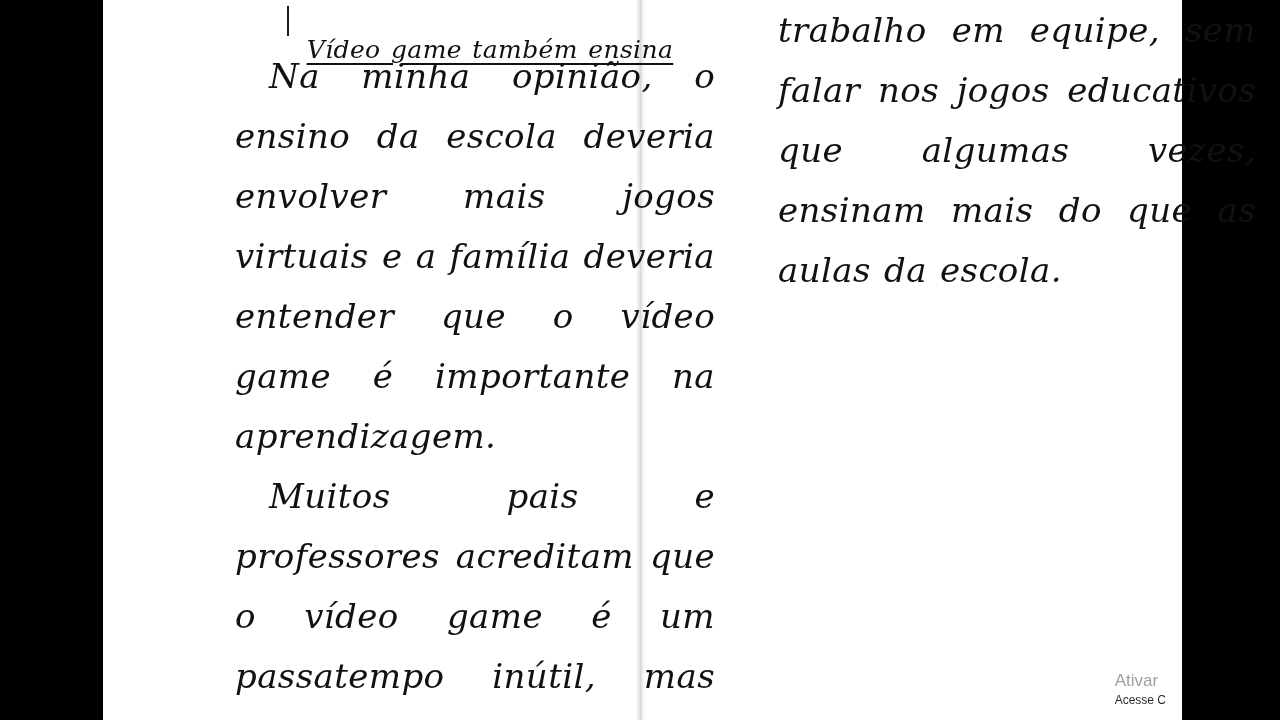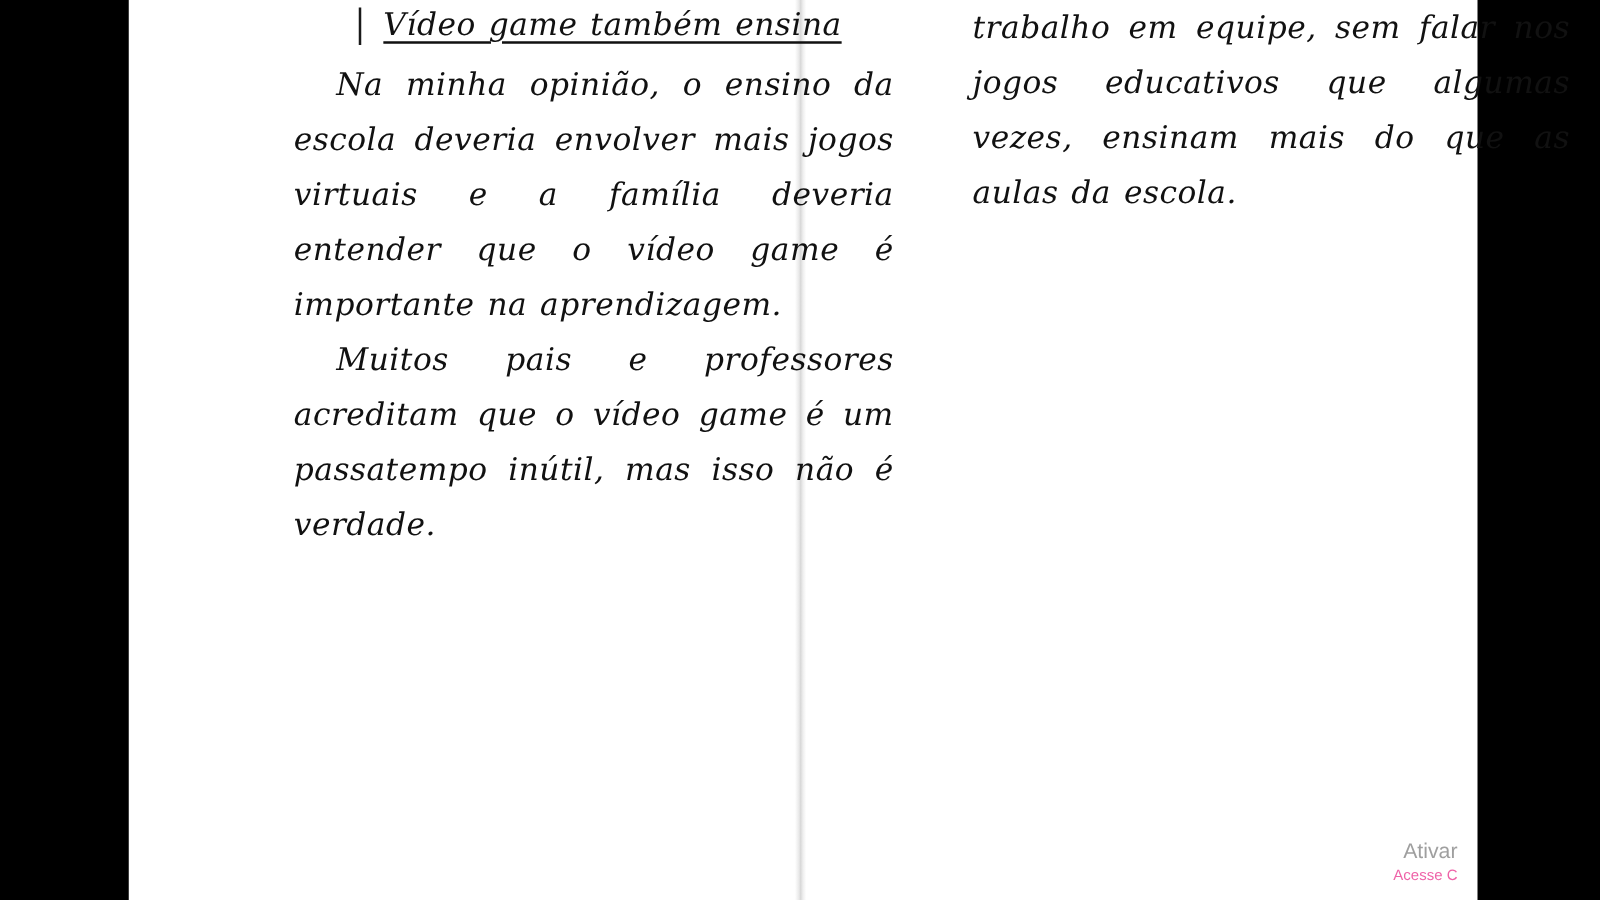--- a/index.html
+++ b/index.html
@@ -45,22 +45,22 @@
     height: 720px;
     padding: 0;
   }
   .col-left  { left: 132px; width: 480px; }
   .col-right { left: 675px; width: 478px; }
 
   
   .hw {
     font-family: "DejaVu Serif", serif;
     font-style: italic;
-    font-size: 25px;
-    line-height: 44px;
+    font-size: 34px;
+    line-height: 60px;
     color: #111111;
     letter-spacing: 0.4px;
     word-spacing: 2px;
     text-align: justify;
   }
   .title-row {
     position: relative;
     display: flex;
     align-items: flex-start;
     height: 46px;
@@ -75,41 +75,42 @@
     width: 100%;
     text-align: center;
     font-size: 25px;
     font-style: italic;
     text-decoration: underline;
     text-underline-offset: 5px;
     padding-left: 30px;
     line-height: 40px;
     color: #111111;
     white-space: nowrap;
+    margin-top: 30px;
   }
   p.para {
     text-indent: 34px;
     margin: 0;
     text-align: justify;
     text-align-last: left;
   }
   p.para.first-right { text-indent: 0; }
 
   
   .watermark {
     position: absolute;
     right: 16px;
     bottom: 12px;
-    text-align: right;
+    text-align: left;
     color: #9a9a9a;
     font-family: "Liberation Sans", sans-serif;
     opacity: 0.85;
   }
   .wm-title { font-size: 17px; line-height: 22px; color: #8f8f8f; }
-  .wm-sub { font-size: 12px; line-height: 16px; color: #ec4899; }
+  .wm-sub { font-size: 12px; line-height: 16px; color: #000000; }
 </style>
 </head>
 <body>
 
 <div id="stage">
 
   <div class="bar-left"></div>
   <div class="bar-right"></div>
 
   <div class="page">

